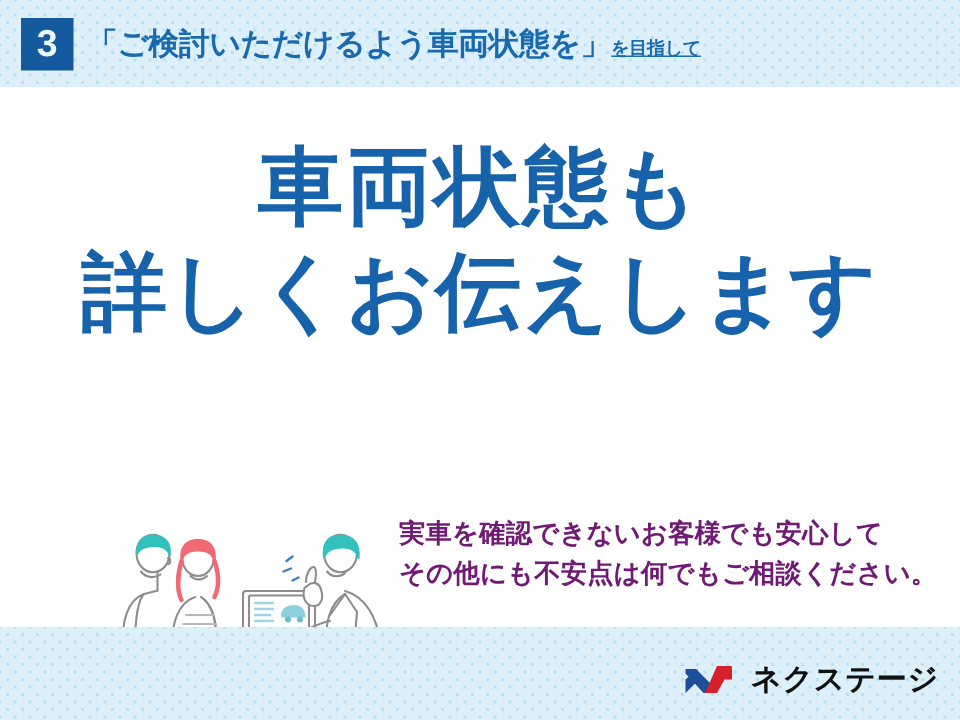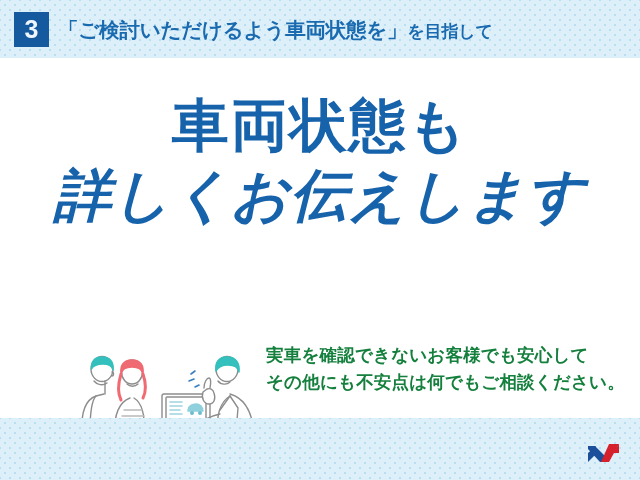--- a/index.html
+++ b/index.html
@@ -63,21 +63,22 @@
     top: 13px;
     height: 33px;
     line-height: 33px;
     color: #1a6ab0;
     font-weight: bold;
     font-size: 20.5px;
     white-space: nowrap;
     letter-spacing: -0.2px;
   }
   #header-title .tail {
-    font-size: 17px;
+    font-size: 12px;
+    text-decoration: underline;
   }
 
   
   #main-panel {
     position: absolute;
     left: 0;
     top: 58px;
     width: 640px;
     height: 300px;
     background: #ffffff;
@@ -92,29 +93,28 @@
     text-align: center;
     color: #1763ab;
     font-weight: bold;
     font-size: 57px;
     line-height: 70px;
     letter-spacing: 2px;
   }
   #headline .line2 {
     display: block;
     letter-spacing: 1px;
-    font-style: italic;
   }
 
   
   #body-text {
     position: absolute;
     left: 266px;
     top: 284px;
-    color: #15803d;
+    color: #701a75;
     font-size: 17.5px;
     line-height: 26.5px;
     font-weight: bold;
     letter-spacing: 0.2px;
     white-space: nowrap;
   }
   #body-text span { display: block; }
 
   
   #illustration {
@@ -236,15 +236,16 @@
 
   <div id="footer-band" class="dot-band"></div>
 
   <div id="logo-lockup">
     <svg id="logo-mark" width="40" height="24" viewBox="0 0 40 24" xmlns="http://www.w3.org/2000/svg">
       <path d="M2 21 L2 5 L9 5 L21 17 L21 21 L14 21 L2 8 Z" fill="#1b4f9c"></path>
       <path d="M2 21 L2 12 L10 5 L10 13 Z" fill="#1b4f9c"></path>
       <path d="M23 3 L33 3 L23 21 L15 21 Z" fill="#d6202b"></path>
       <path d="M33 3 L33 12 L27 12 Z" fill="#d6202b"></path>
     </svg>
+    <span id="logo-text">ネクステージ</span>
   </div>
 
 </div>
 
 </body></html>

